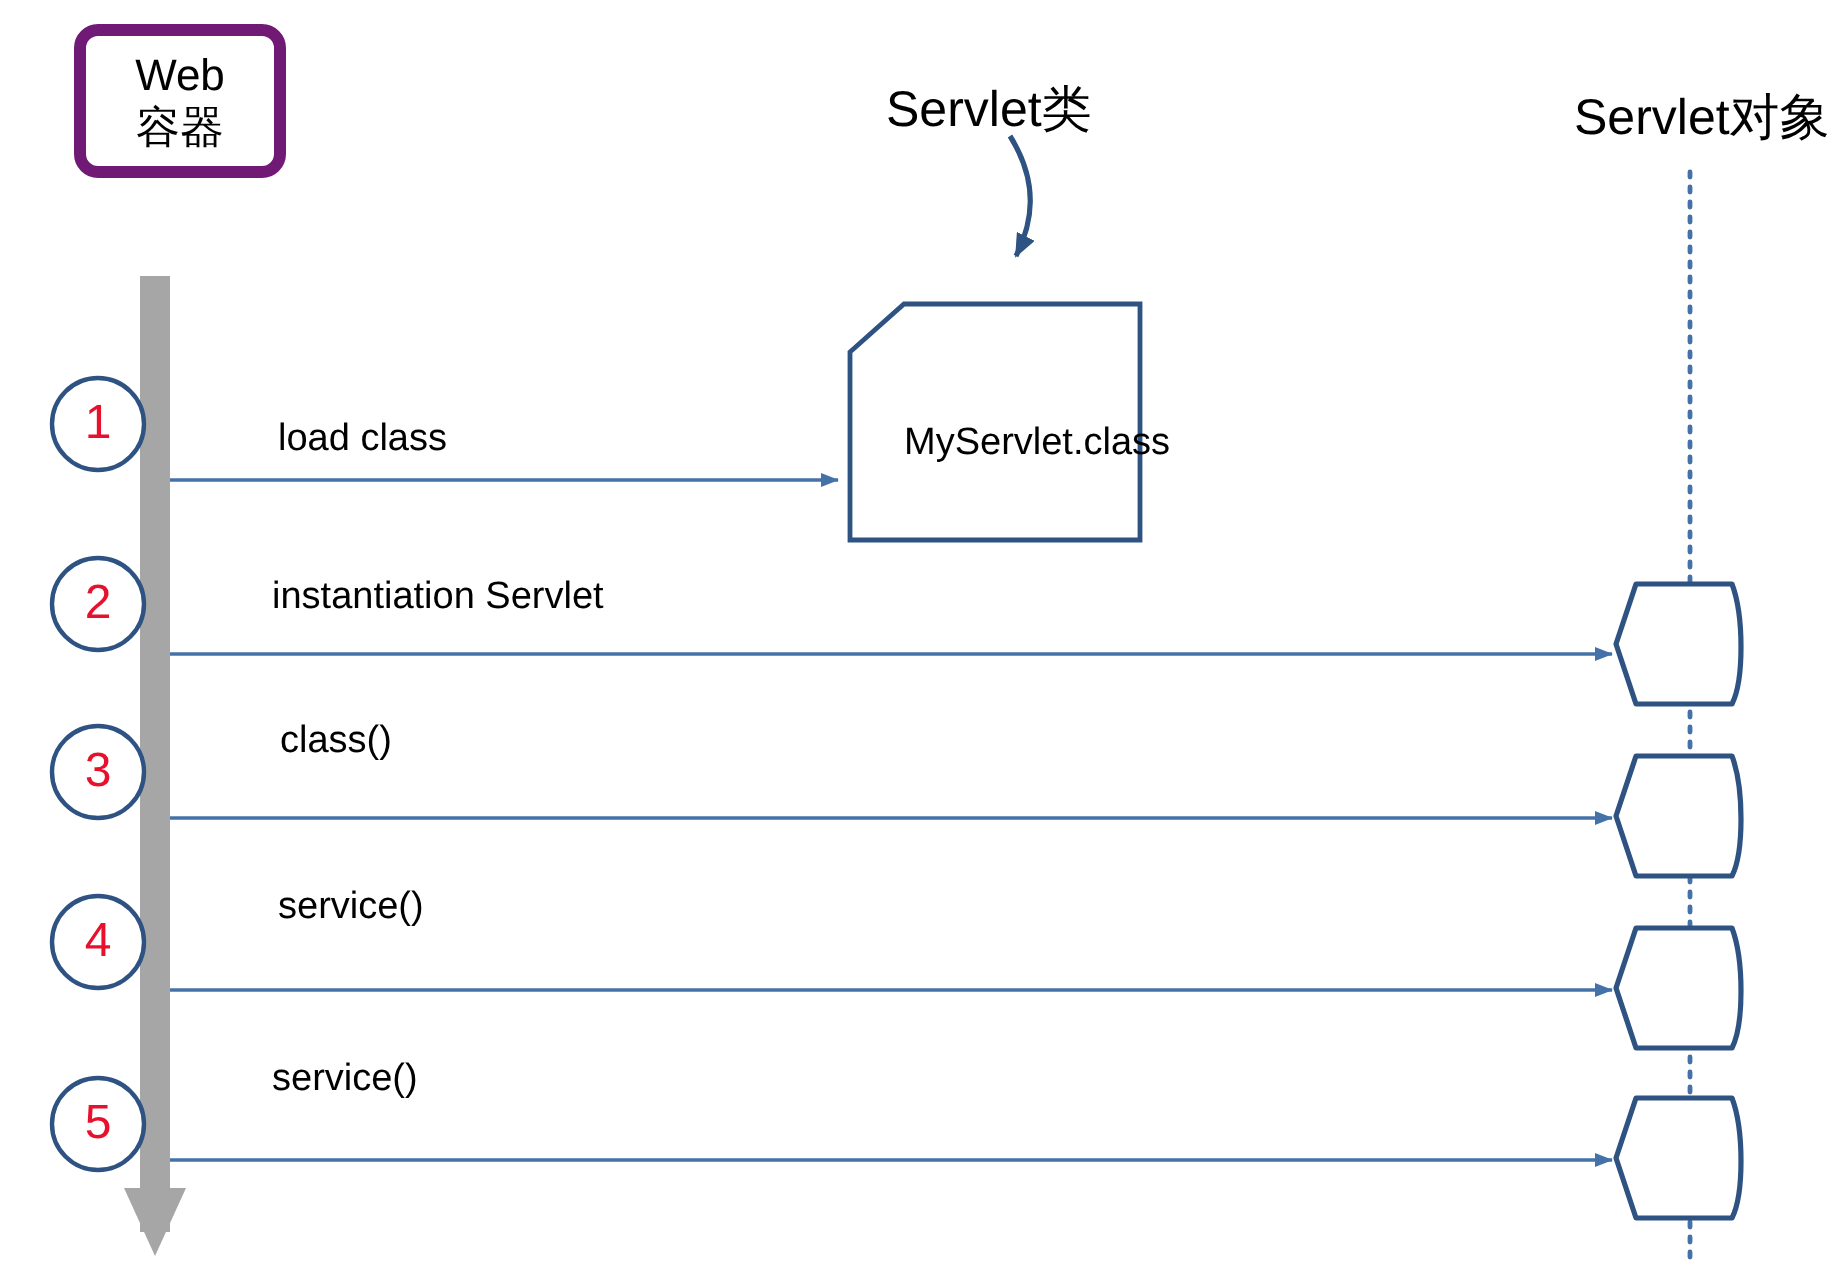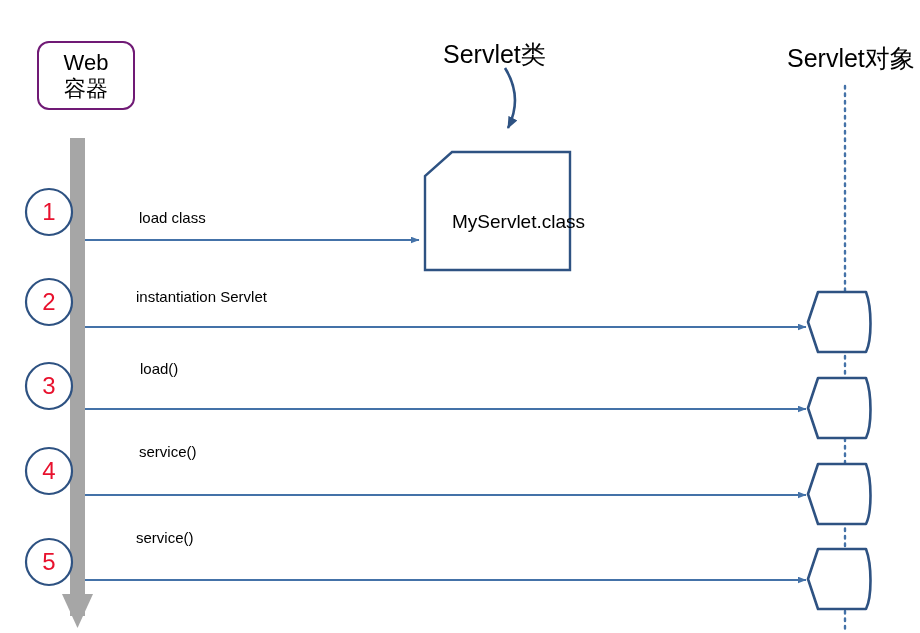--- a/index.html
+++ b/index.html
@@ -23,40 +23,40 @@
     top: 0;
     width: 920px;
     height: 633px;
   }
   .txt {
     position: absolute;
     white-space: pre;
     color: #000000;
     font-family: "Liberation Sans", "DejaVu Sans", sans-serif;
   }
-  .label-msg      { font-size: 15px; }
+  .label-msg      { font-size: 19px; }
   .label-title    { font-size: 25px; }
   .label-file     { font-size: 19px; }
   .seq-num {
     position: absolute;
     width: 46px;
     height: 46px;
     line-height: 46px;
     text-align: center;
     font-size: 24px;
     color: #e8112d;
     font-family: "Liberation Sans", "DejaVu Sans", sans-serif;
   }
   .web-box {
     position: absolute;
     left: 37px;
-    top: 41px;
+    top: 12px;
     width: 94px;
     height: 65px;
-    border: 2px solid #701a75;
+    border: 6px solid #701a75;
     border-radius: 12px;
     background: #ffffff;
     display: flex;
     flex-direction: column;
     align-items: center;
     justify-content: center;
     line-height: 1.18;
   }
   .web-box span { font-size: 22px; color: #000; }
 </style>
@@ -123,17 +123,17 @@
   <div class="txt label-file" style="left:428px; top:211px;margin-left:24px;">MyServlet.class</div>
 
   <div class="seq-num" style="left:26px; top:189px;">1</div>
   <div class="seq-num" style="left:26px; top:279px;">2</div>
   <div class="seq-num" style="left:26px; top:363px;">3</div>
   <div class="seq-num" style="left:26px; top:448px;">4</div>
   <div class="seq-num" style="left:26px; top:539px;">5</div>
 
   <div class="txt label-msg" style="left:139px; top:209px;">load class</div>
   <div class="txt label-msg" style="left:136px; top:288px;">instantiation Servlet</div>
-  <div class="txt label-msg" style="left:140px; top:360px;">load()</div>
+  <div class="txt label-msg" style="left:140px; top:360px;">class()</div>
   <div class="txt label-msg" style="left:139px; top:443px;">service()</div>
   <div class="txt label-msg" style="left:136px; top:529px;">service()</div>
 
 </div>
 
 </body></html>

